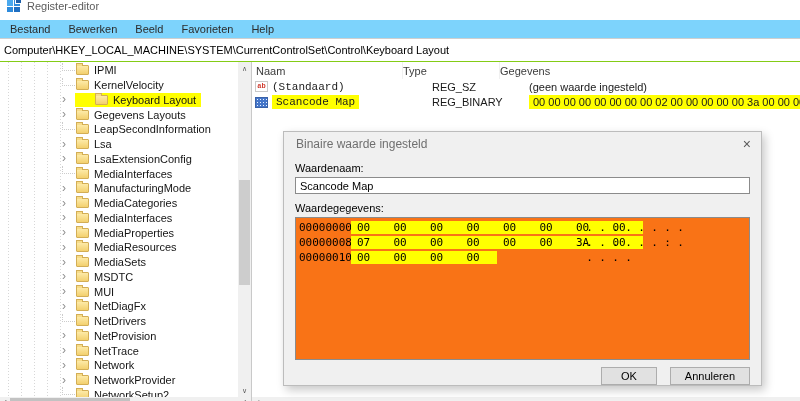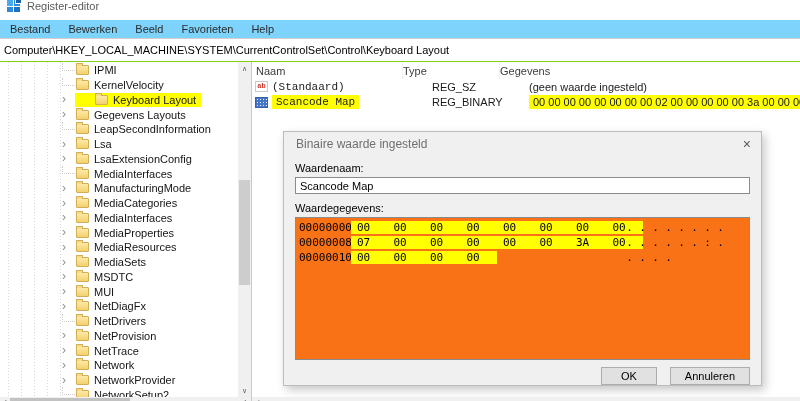--- a/index.html
+++ b/index.html
@@ -89,21 +89,21 @@
   .dlg-body { padding:0 11px; }
   .dlg-label { display:block; color:#000; }
   .lbl1 { margin-top:6px; height:13px; }
   .dlg-input { display:block; width:100%; height:17px; margin-top:2px; border:1px solid #8b8b8b;
     background:#fff; font-family:"Liberation Sans",sans-serif; font-size:11px; padding:0 4px; color:#000; }
   .lbl2 { margin-top:8px; height:13px; }
   .hexbox { margin-top:2px; height:143px; background:#f97316; border:1px solid #8b8b8b;
     overflow:hidden; padding-top:2px; font-family:"DejaVu Sans Mono",monospace; font-size:11px; color:#000; }
   .hex-row { display:flex; height:15px; align-items:center; }
   .hex-addr { width:55px; padding-left:3px; flex:none; }
-  .hex-bytes { width:272px; display:flex; flex:none; }
+  .hex-bytes { width:232px; display:flex; flex:none; }
   .hex-byte { width:36.5px; flex:none; background:#ffff00; padding-left:6px; }
   .hex-ascii { display:flex; flex:none; }
   .hex-char { width:13px; text-align:center; flex:none; }
   .dlg-buttons { display:flex; justify-content:flex-end; gap:13px; margin-top:7px; }
   .btn { height:18px; min-width:56px; padding:0 14px; background:#e1e1e1; border:1px solid #adadad;
     font-family:"Liberation Sans",sans-serif; font-size:11px; color:#000; }
 </style>
 </head>
 <body>
 

